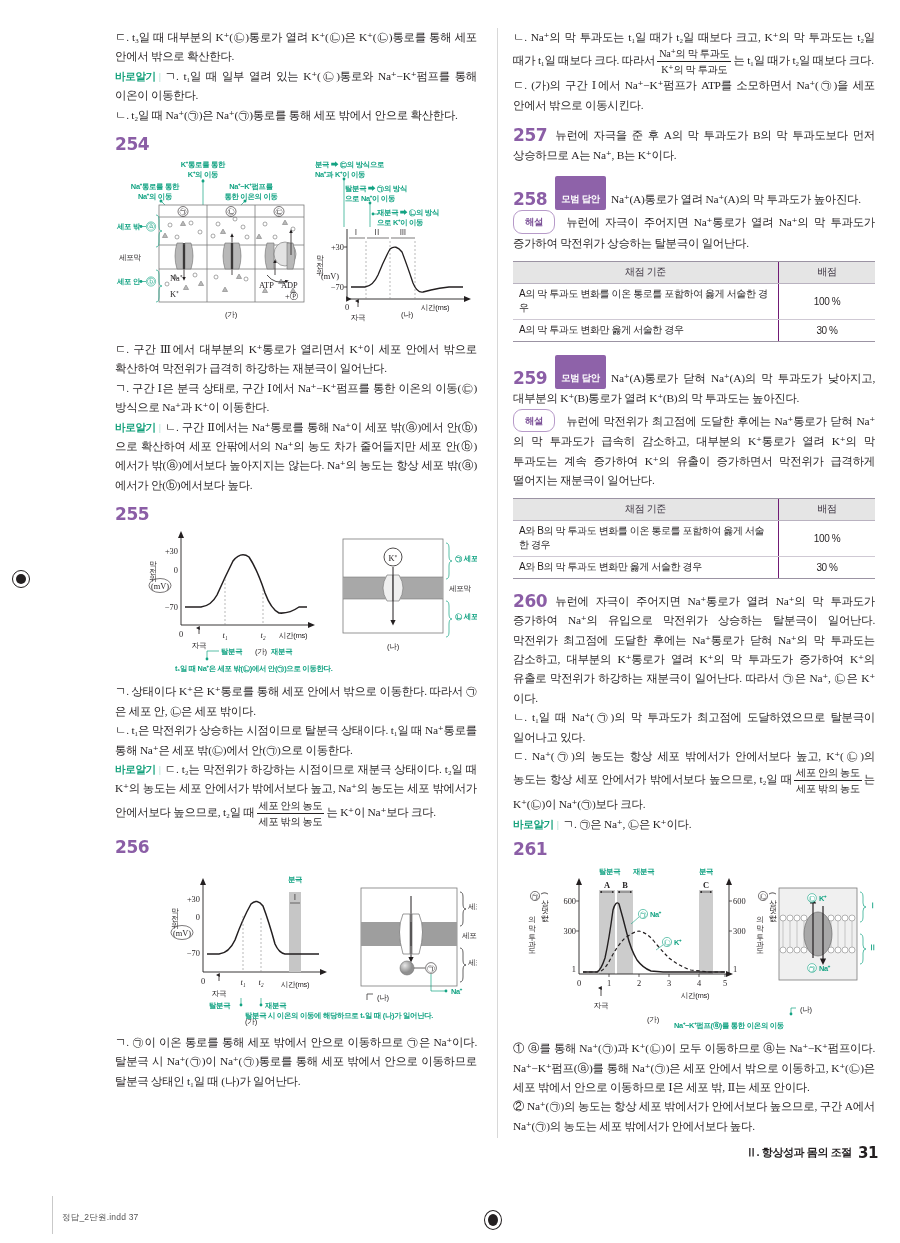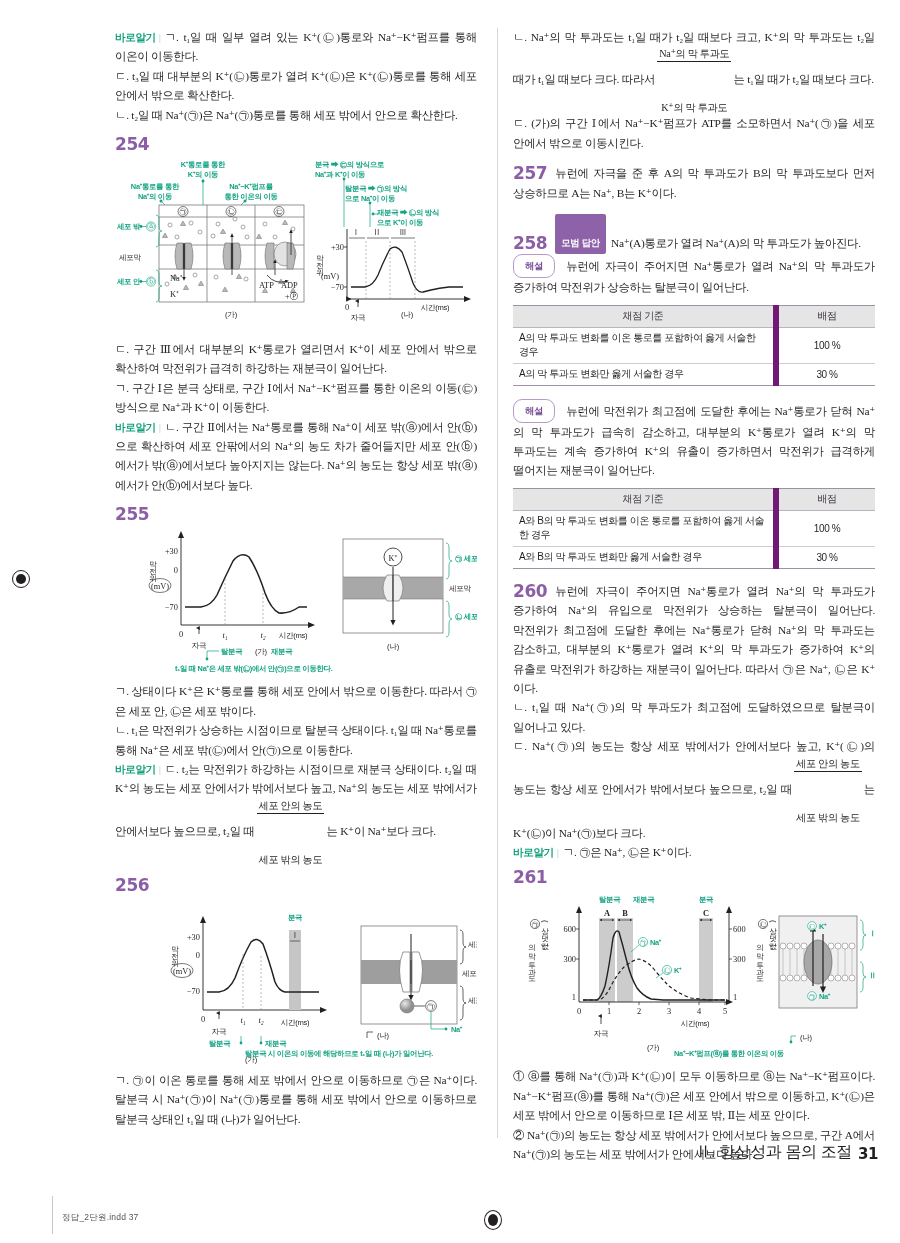--- a/index.html
+++ b/index.html
@@ -81,21 +81,21 @@
   .qnum-inline{
     display:inline-block;vertical-align:-2px;margin-right:8px;
   }
 
   
   .badge-model{
     display:inline-block;
     background:#8e62a9;color:#fff;
     font-family:"Liberation Sans",sans-serif;
     font-weight:700;font-size:9.4px;
-    padding:19px 6px 2px 6px;
+    padding:13px 6px 2px 6px;
     border-radius:2px;
     letter-spacing:-0.3px;
     vertical-align:1px;
     margin-right:5px;
   }
   .badge-sol{
     display:inline-block;
     border:1px solid #b79ac9;color:#7a4f96;background:#fff;
     font-family:"Liberation Sans",sans-serif;
     font-weight:700;font-size:9.4px;
@@ -116,36 +116,36 @@
   .frac{
     display:inline-block;
     vertical-align:middle;
     text-align:center;
     font-size:10.2px;
     line-height:13px;
     margin:0 2px;
     letter-spacing:-0.3px;
   }
   .frac .num{display:block;padding:0 2px 1px 2px;border-bottom:1.1px solid #231f20;}
-  .frac .den{display:block;padding:1px 2px 0 2px;margin-top:38px;}
+  .frac .den{display:block;padding:1px 2px 0 2px;}
 
   
   table.score{
     width:100%;border-collapse:collapse;margin:7px 0 4px 0;
     font-family:"Liberation Sans",sans-serif;
     font-size:10px;
     letter-spacing:-0.4px;
   }
   table.score th{
     background:#e5e5e5;color:#3b3340;font-weight:400;
     border-top:1.3px solid #9b93a3;
     border-bottom:1px solid #b9b2c0;
     padding:3.5px 4px;
   }
-  table.score th.c2,table.score td.c2{width:84px;border-left:6px solid #701a75;}
+  table.score th.c2,table.score td.c2{width:84px;border-left:1px solid #701a75;}
   table.score td{
     border-bottom:1px solid #cfc9d4;
     padding:3.5px 6px;
     color:#231f20;
   }
   table.score td.c1{text-align:left;}
   table.score td.c2{text-align:center;}
   table.score tr:last-child td{border-bottom:1.3px solid #9b93a3;}
 
   
@@ -166,21 +166,21 @@
     font-family:"Liberation Serif",serif;
     font-size:8.4px;
   }
 
   
   .chapfoot{
     position:absolute;right:22px;top:1142px;
     font-family:"Liberation Sans",sans-serif;
     letter-spacing:-0.4px;
   }
-  .chapfoot .label{font-size:16px;font-weight:400;color:#231f20;}
+  .chapfoot .label{font-size:11px;font-weight:700;color:#231f20;}
   .chapfoot .pg{
     font-family:"DejaVu Sans",sans-serif;
     font-weight:700;font-size:15px;color:#231f20;margin-left:6px;
     vertical-align:-2px;
   }
 </style>
 </head>
 <body>
 
 <div class="page">
@@ -188,22 +188,22 @@
   <div class="divider"></div>
   <div class="reg-left"></div>
   <div class="reg-bottom"></div>
   <div class="footline"></div>
   <div class="foot-file">정답_2단원.indd   37</div>
   <div class="foot-date">2025. 11. 27</div>
 
   <div class="col col-left">
 
     <div class="blk">
+      <p class="t">ㄷ. t₃일 때 대부분의 K⁺(㉡)통로가 열려 K⁺(㉡)은 K⁺(㉡)통로를 통해 세포 안에서 밖으로 확산한다.</p>
       <p class="t"><span class="baro">바로알기</span><span class="baro-bar">|</span><span>ㄱ. t₁일 때 일부 열려 있는 K⁺(㉡)통로와 Na⁺−K⁺펌프를 통해 이온이 이동한다.</span></p>
-      <p class="t">ㄷ. t₃일 때 대부분의 K⁺(㉡)통로가 열려 K⁺(㉡)은 K⁺(㉡)통로를 통해 세포 안에서 밖으로 확산한다.</p>
       <p class="t">ㄴ. t₂일 때 Na⁺(㉠)은 Na⁺(㉠)통로를 통해 세포 밖에서 안으로 확산한다.</p>
     </div>
 
     <div class="gap"></div>
 
     <div class="blk">
       <span class="qnum qnum-block">254</span>
 
       <div class="fig">
         <svg width="362" height="178" viewBox="0 0 362 178">
@@ -604,20 +604,21 @@
             <td class="c1">A의 막 투과도 변화만 옳게 서술한 경우</td>
             <td class="c2">30 %</td>
           </tr>
         </tbody>
       </table>
     </div>
 
     <div class="gap"></div>
 
     <div class="blk">
+      <p class="t"><span class="qnum qnum-inline">259</span><span class="badge-model">모범 답안</span><span>Na⁺(A)통로가 닫혀 Na⁺(A)의 막 투과도가 낮아지고, 대부분의 K⁺(B)통로가 열려 K⁺(B)의 막 투과도는 높아진다.</span></p>
       <p class="t"><span class="badge-sol">해설</span><span>뉴런에 막전위가 최고점에 도달한 후에는 Na⁺통로가 닫혀 Na⁺의 막 투과도가 급속히 감소하고, 대부분의 K⁺통로가 열려 K⁺의 막 투과도는 계속 증가하여 K⁺의 유출이 증가하면서 막전위가 급격하게 떨어지는 재분극이 일어난다.</span></p>
       <table class="score">
         <thead>
           <tr>
             <th class="c1">채점 기준</th>
             <th class="c2">배점</th>
           </tr>
         </thead>
         <tbody>
           <tr>

